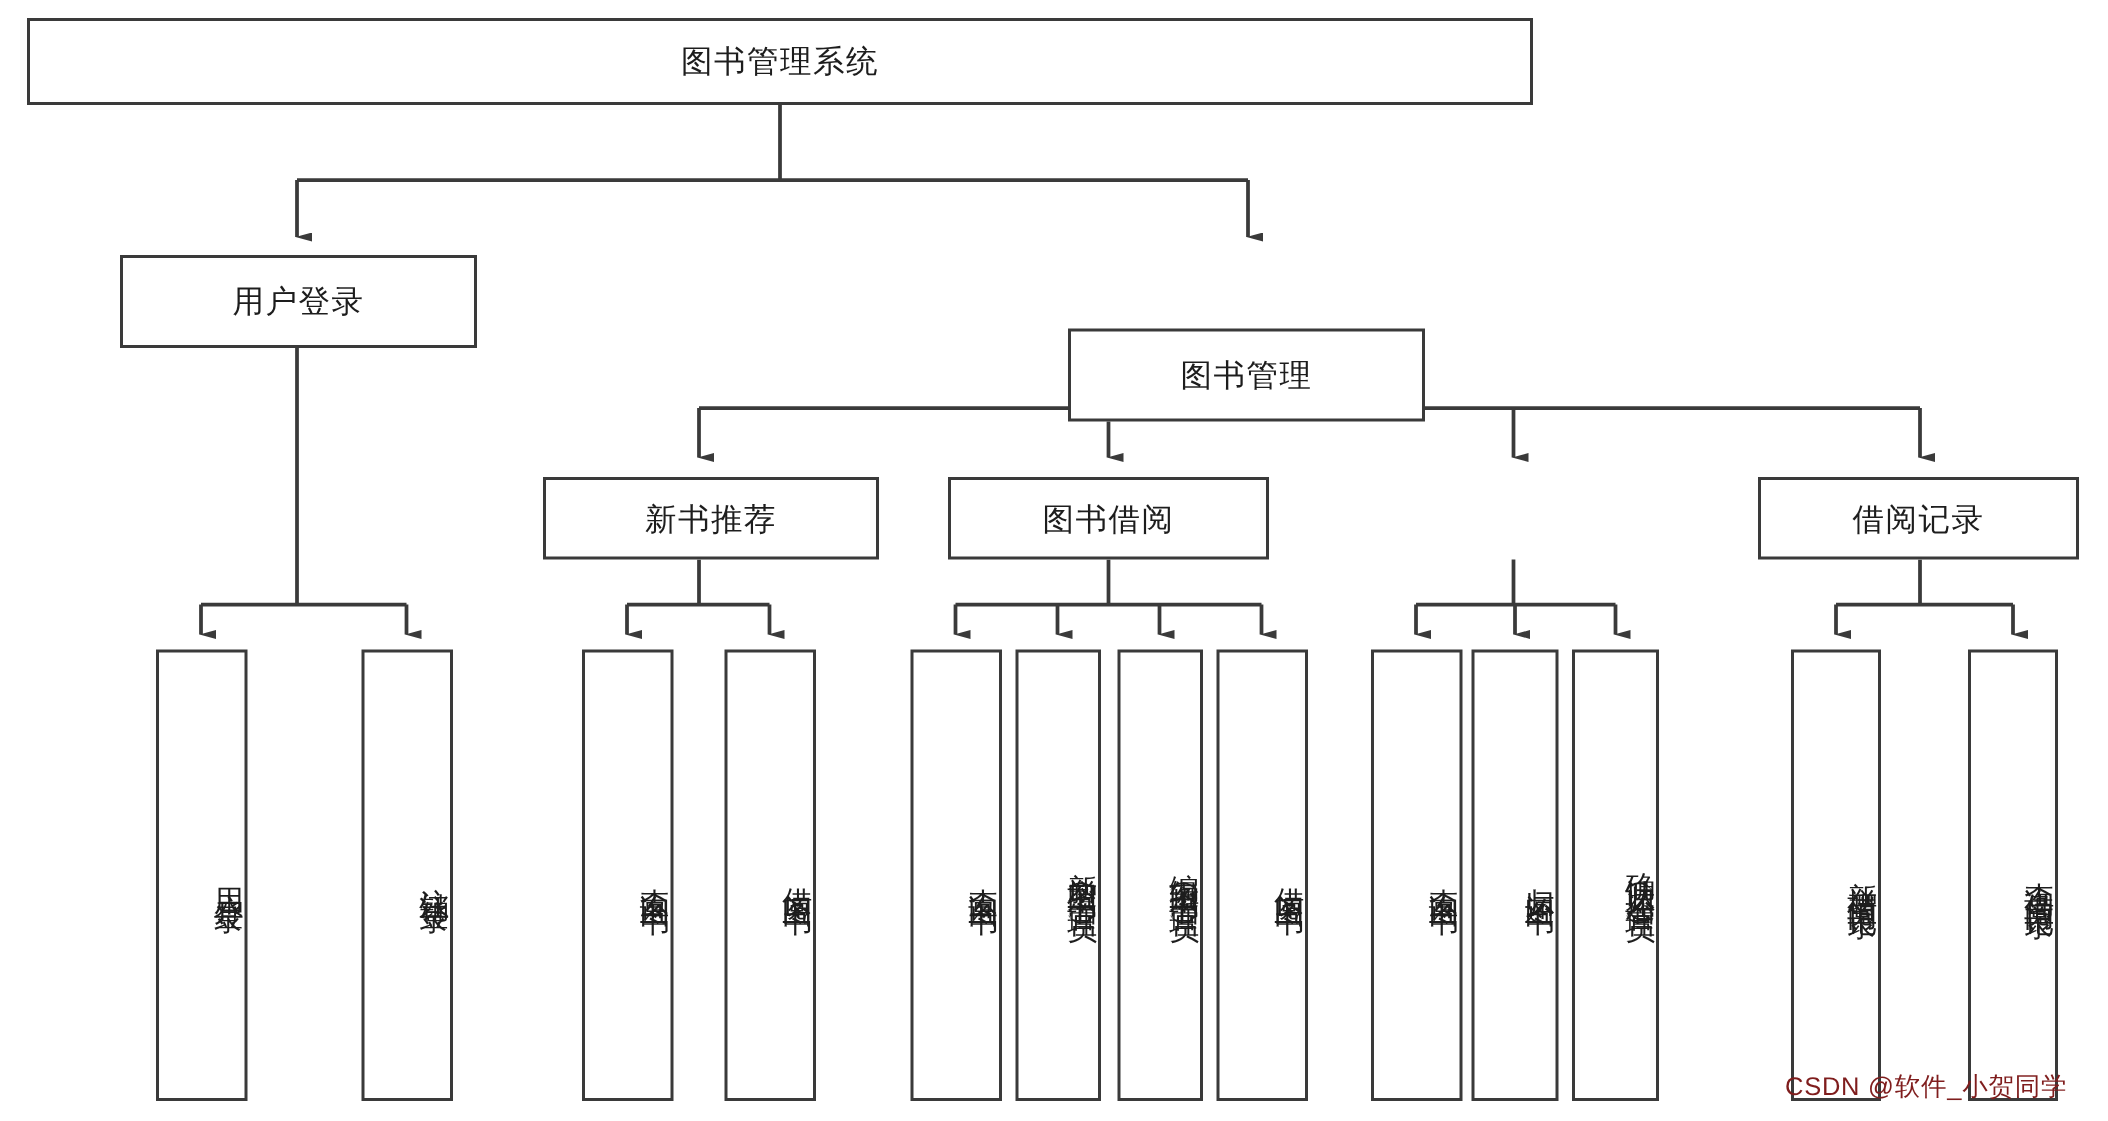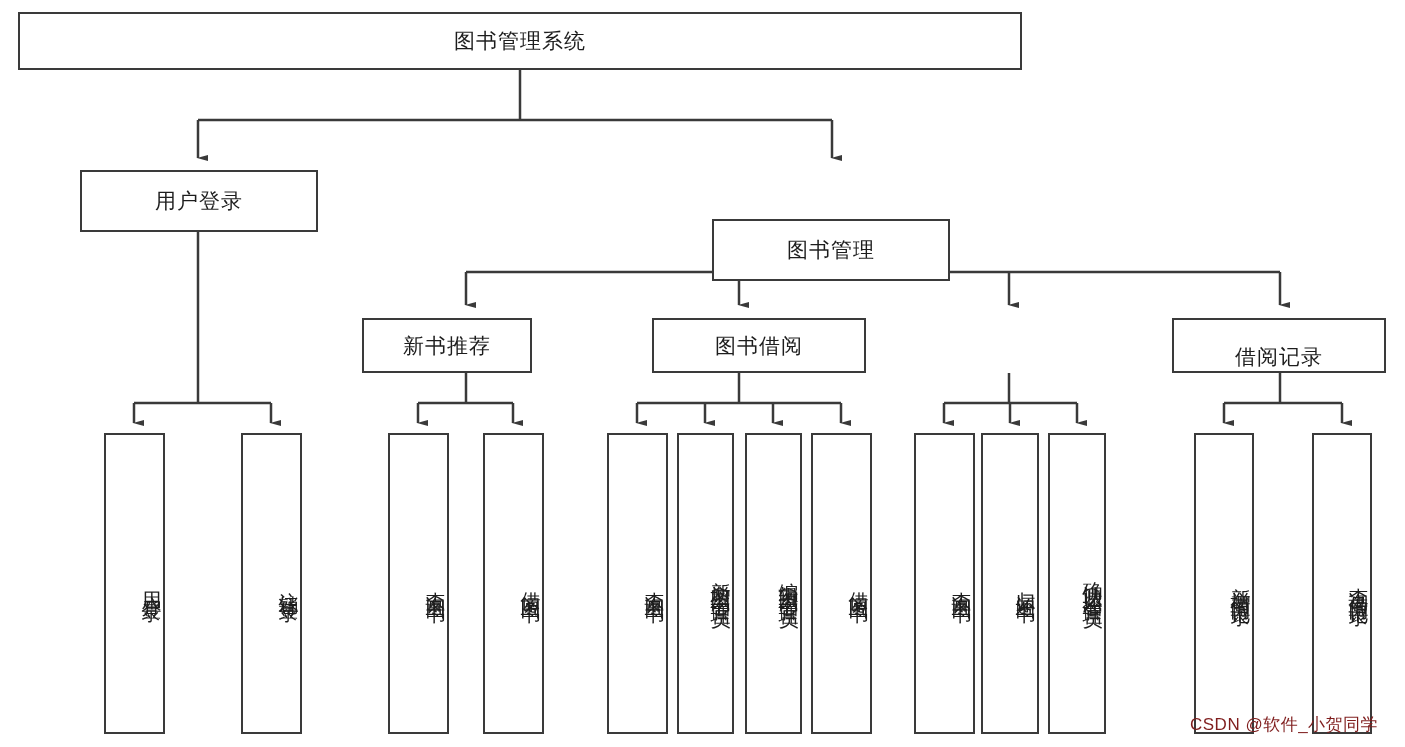--- a/index.html
+++ b/index.html
@@ -123,27 +123,27 @@
     <span>图书管理系统</span>
   </div>
 
   <div class="node h" style="left:80px; top:170px; width:238px; height:62px;">
     <span>用户登录</span>
   </div>
   <div class="node h" style="left:712px; top:184px; width:238px; height:62px;margin-top:35px;">
     <span>图书管理</span>
   </div>
 
-  <div class="node h" style="left:362px; top:318px; width:170px; height:55px;">
+  <div class="node h" style="left:362px; top:318px; width:224px; height:55px;">
     <span>新书推荐</span>
   </div>
-  <div class="node h" style="left:632px; top:318px; width:214px; height:55px;margin-left:20px;">
+  <div class="node h" style="left:632px; top:318px; width:214px; height:55px;">
     <span>图书借阅</span>
   </div>
-  <div class="node h" style="left:1172px; top:318px; width:214px; height:55px;align-items:flex-end;">
+  <div class="node h" style="left:1172px; top:318px; width:214px; height:55px;">
     <span>借阅记录</span>
   </div>
 
   <div class="node v" style="left:104px; top:433px; width:61px; height:301px;">
     <span>用户登录</span>
   </div>
   <div class="node v" style="left:241px; top:433px; width:61px; height:301px;">
     <span>注销登录</span>
   </div>
 

